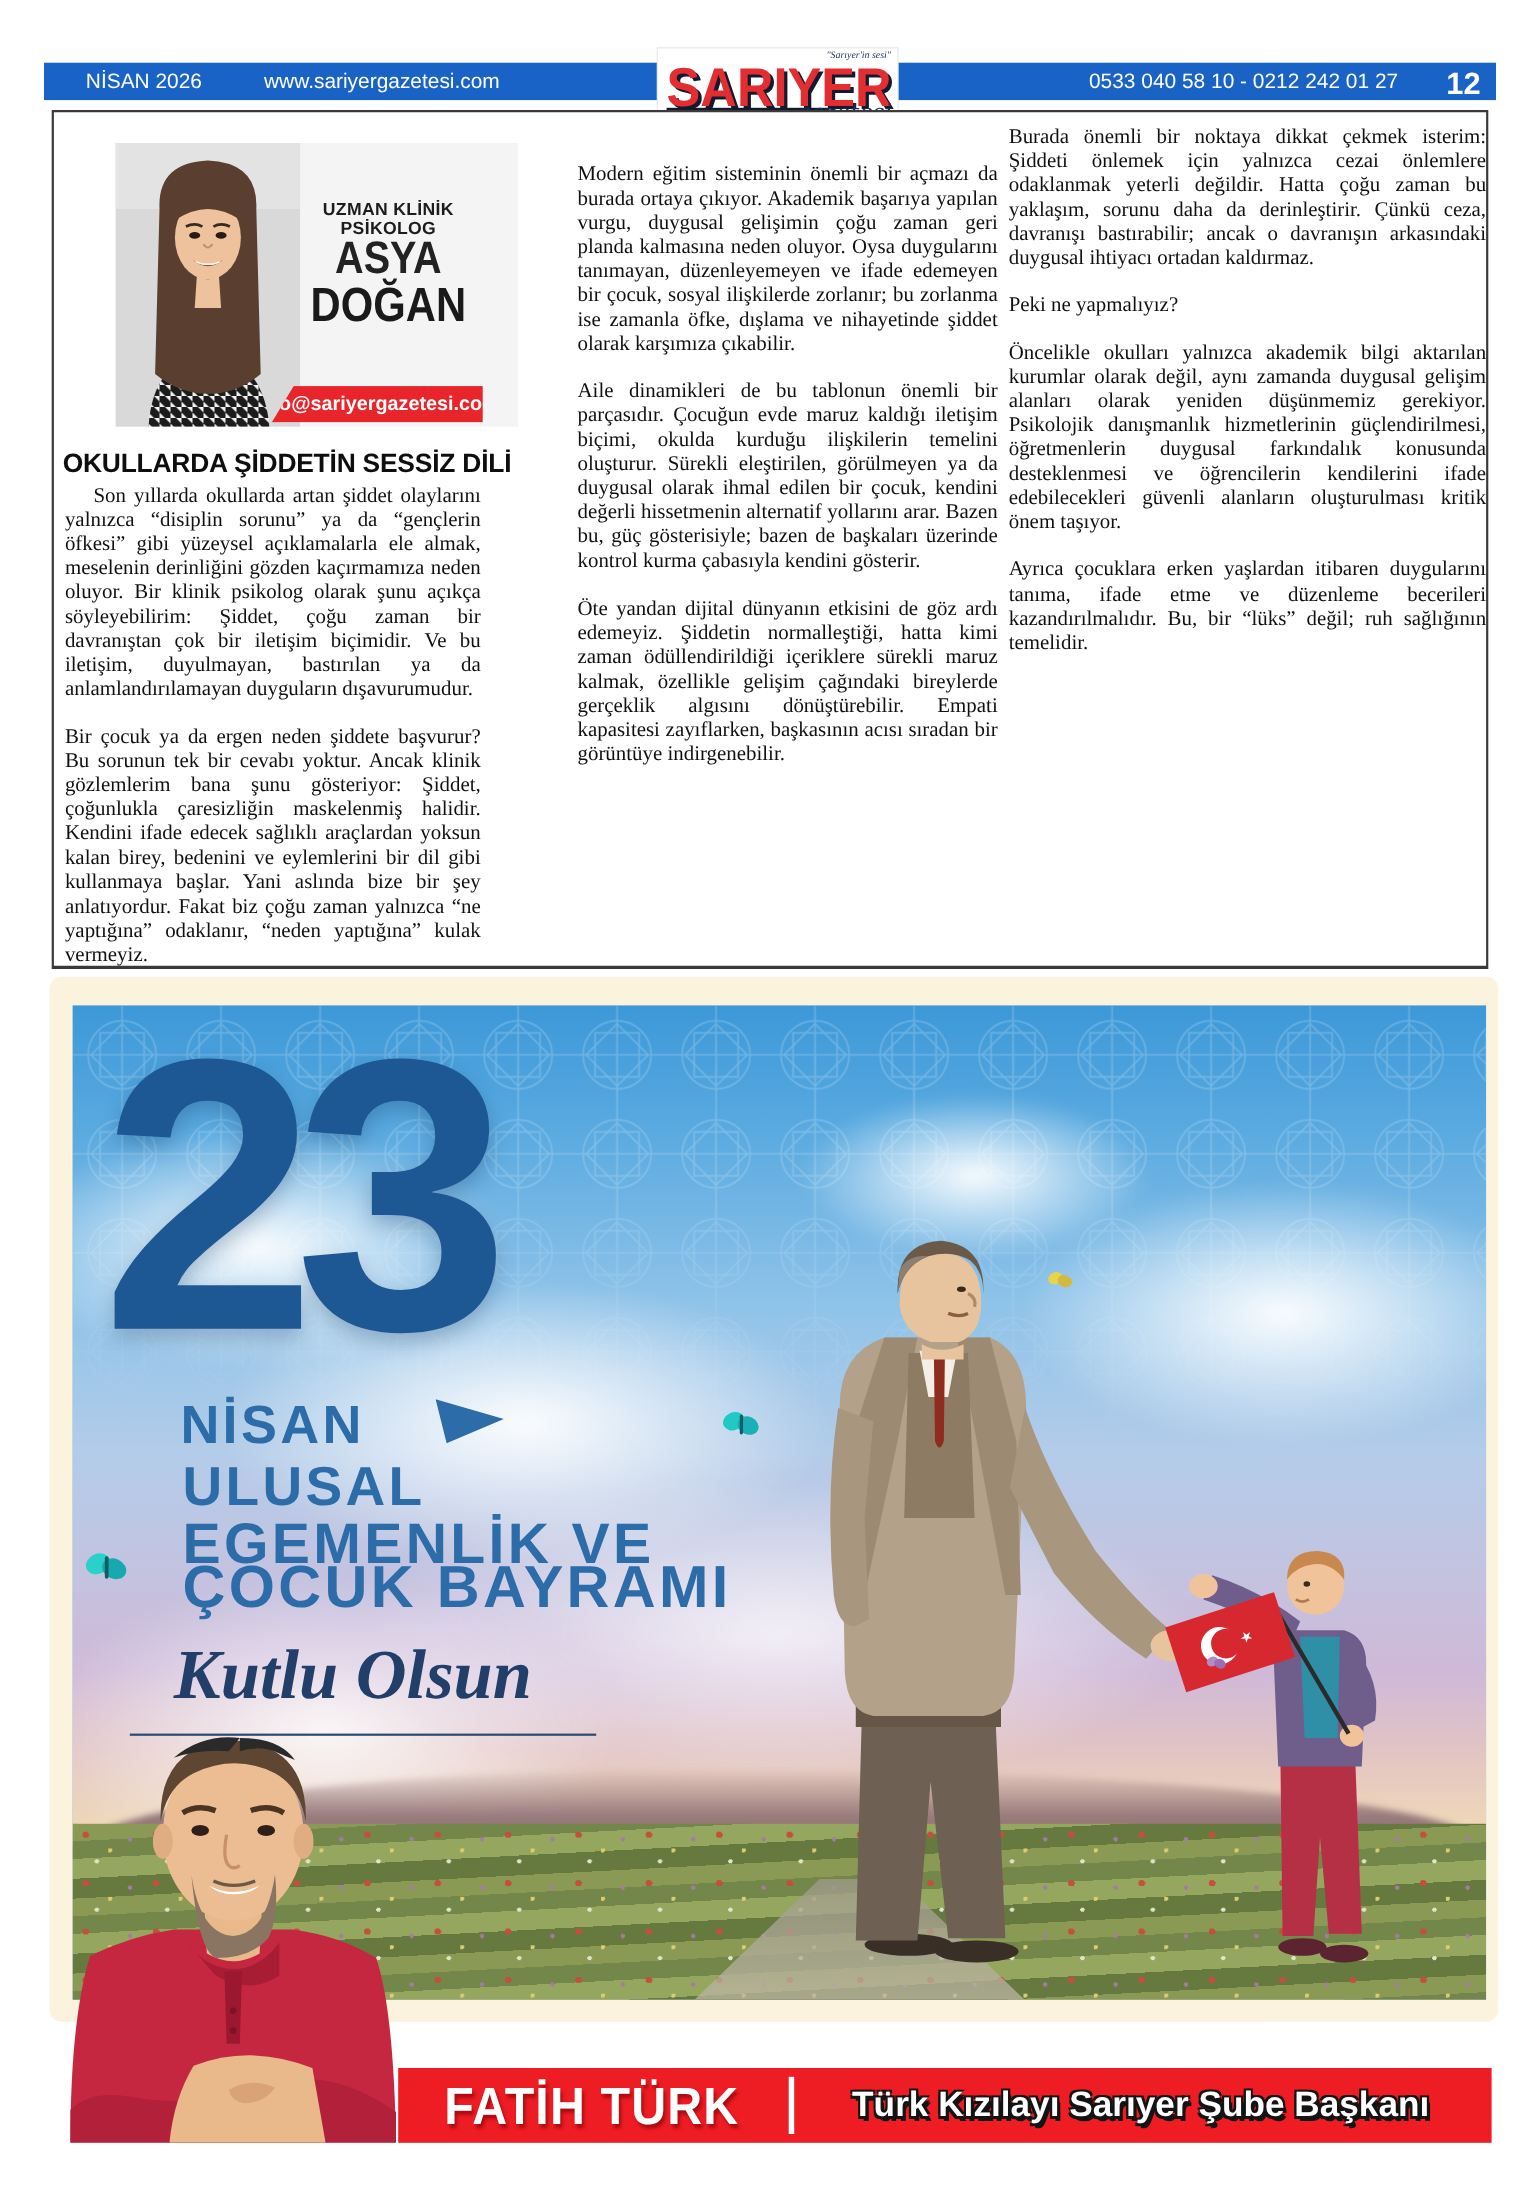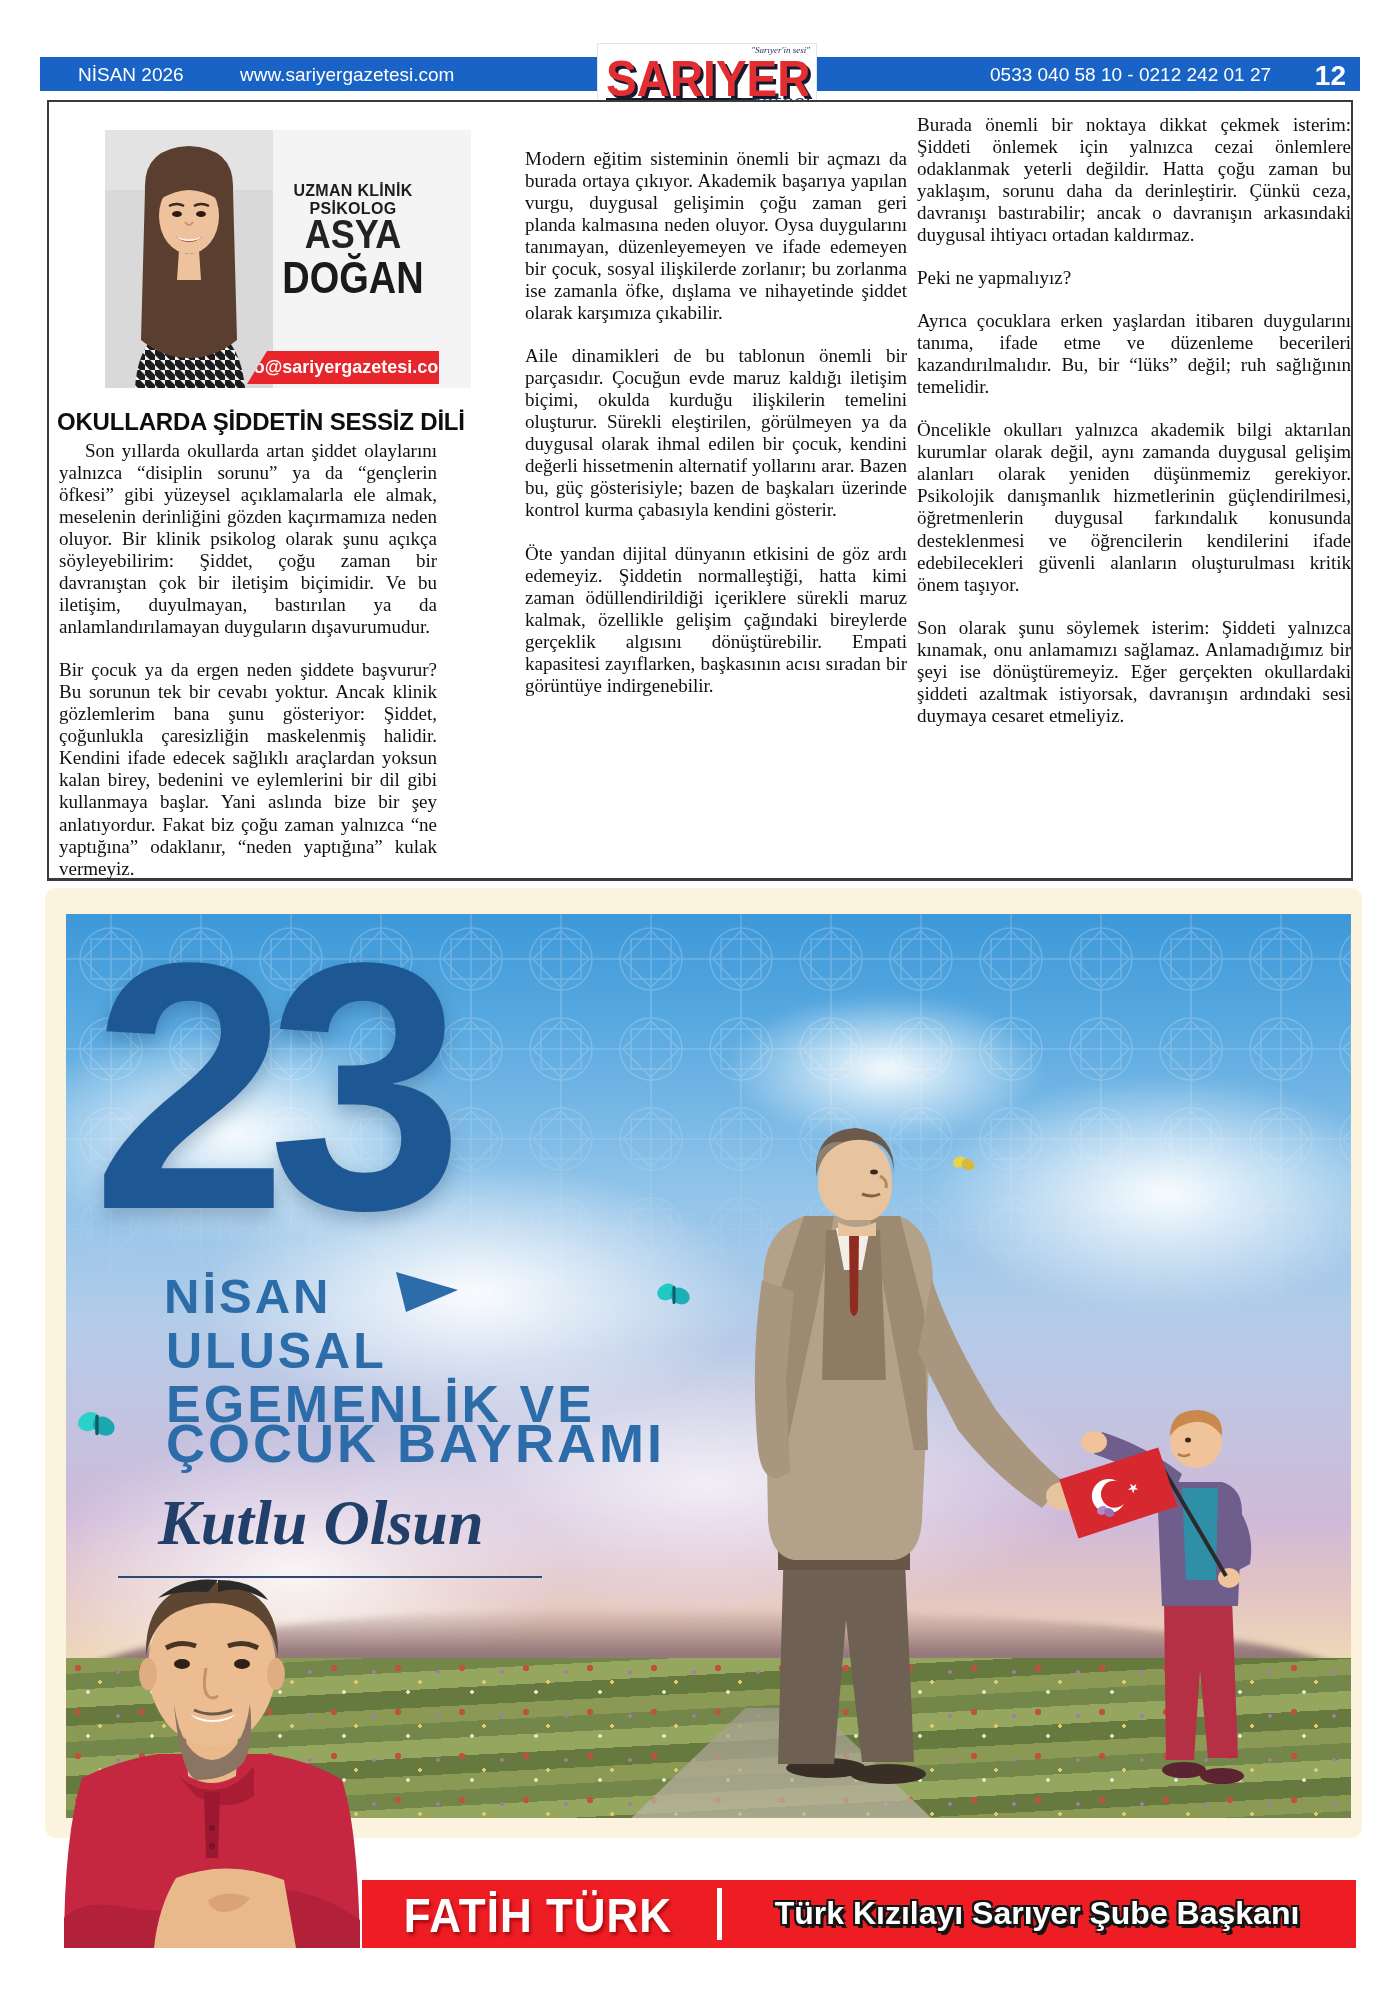--- a/index.html
+++ b/index.html
@@ -146,23 +146,22 @@
       <p>Bir çocuk ya da ergen neden şiddete başvurur? Bu sorunun tek bir cevabı yoktur. Ancak klinik gözlemlerim bana şunu gösteriyor: Şiddet, çoğunlukla çaresizliğin maskelenmiş halidir. Kendini ifade edecek sağlıklı araçlardan yoksun kalan birey, bedenini ve eylemlerini bir dil gibi kullanmaya başlar. Yani aslında bize bir şey anlatıyordur. Fakat biz çoğu zaman yalnızca “ne yaptığına” odaklanır, “neden yaptığına” kulak vermeyiz.</p>
     </div>
     <div class="col col2">
       <p>Modern eğitim sisteminin önemli bir açmazı da burada ortaya çıkıyor. Akademik başarıya yapılan vurgu, duygusal gelişimin çoğu zaman geri planda kalmasına neden oluyor. Oysa duygularını tanımayan, düzenleyemeyen ve ifade edemeyen bir çocuk, sosyal ilişkilerde zorlanır; bu zorlanma ise zamanla öfke, dışlama ve nihayetinde şiddet olarak karşımıza çıkabilir.</p>
       <p>Aile dinamikleri de bu tablonun önemli bir parçasıdır. Çocuğun evde maruz kaldığı iletişim biçimi, okulda kurduğu ilişkilerin temelini oluşturur. Sürekli eleştirilen, görülmeyen ya da duygusal olarak ihmal edilen bir çocuk, kendini değerli hissetmenin alternatif yollarını arar. Bazen bu, güç gösterisiyle; bazen de başkaları üzerinde kontrol kurma çabasıyla kendini gösterir.</p>
       <p>Öte yandan dijital dünyanın etkisini de göz ardı edemeyiz. Şiddetin normalleştiği, hatta kimi zaman ödüllendirildiği içeriklere sürekli maruz kalmak, özellikle gelişim çağındaki bireylerde gerçeklik algısını dönüştürebilir. Empati kapasitesi zayıflarken, başkasının acısı sıradan bir görüntüye indirgenebilir.</p>
     </div>
     <div class="col col3">
       <p>Burada önemli bir noktaya dikkat çekmek isterim: Şiddeti önlemek için yalnızca cezai önlemlere odaklanmak yeterli değildir. Hatta çoğu zaman bu yaklaşım, sorunu daha da derinleştirir. Çünkü ceza, davranışı bastırabilir; ancak o davranışın arkasındaki duygusal ihtiyacı ortadan kaldırmaz.</p>
       <p>Peki ne yapmalıyız?</p>
+      <p>Öncelikle okulları yalnızca akademik bilgi aktarılan kurumlar olarak değil, aynı zamanda duygusal gelişim alanları olarak yeniden düşünmemiz gerekiyor. Psikolojik danışmanlık hizmetlerinin güçlendirilmesi, öğretmenlerin duygusal farkındalık konusunda desteklenmesi ve öğrencilerin kendilerini ifade edebilecekleri güvenli alanların oluşturulması kritik önem taşıyor.</p>
       <p>Ayrıca çocuklara erken yaşlardan itibaren duygularını tanıma, ifade etme ve düzenleme becerileri kazandırılmalıdır. Bu, bir “lüks” değil; ruh sağlığının temelidir.</p>
-      <p>Öncelikle okulları yalnızca akademik bilgi aktarılan kurumlar olarak değil, aynı zamanda duygusal gelişim alanları olarak yeniden düşünmemiz gerekiyor. Psikolojik danışmanlık hizmetlerinin güçlendirilmesi, öğretmenlerin duygusal farkındalık konusunda desteklenmesi ve öğrencilerin kendilerini ifade edebilecekleri güvenli alanların oluşturulması kritik önem taşıyor.</p>
-      <p>Son olarak şunu söylemek isterim: Şiddeti yalnızca kınamak, onu anlamamızı sağlamaz. Anlamadığımız bir şeyi ise dönüştüremeyiz. Eğer gerçekten okullardaki şiddeti azaltmak istiyorsak, davranışın ardındaki sesi duymaya cesaret etmeliyiz.</p>
     </div>
   </div>
 
   <div class="poster-panel">
     <div class="poster">
       <div class="sky"></div>
 
       <svg class="pattern" width="100%" height="100%" preserveAspectRatio="none">
         <defs>
           <pattern id="geo" width="90" height="90" patternUnits="userSpaceOnUse">

